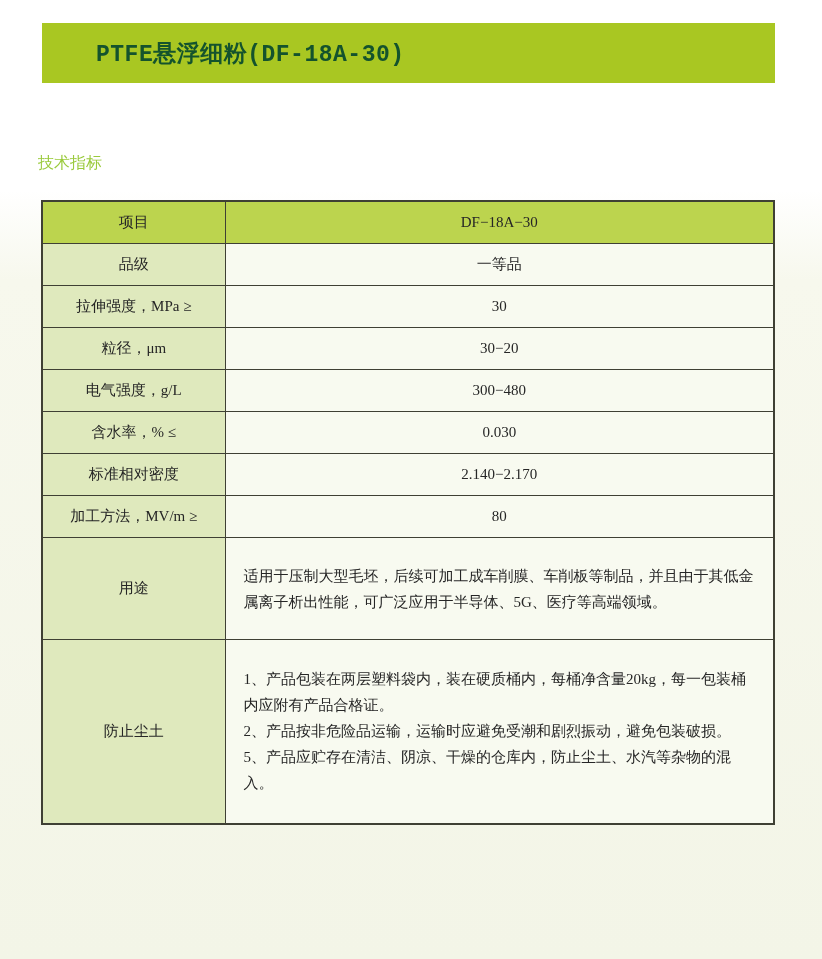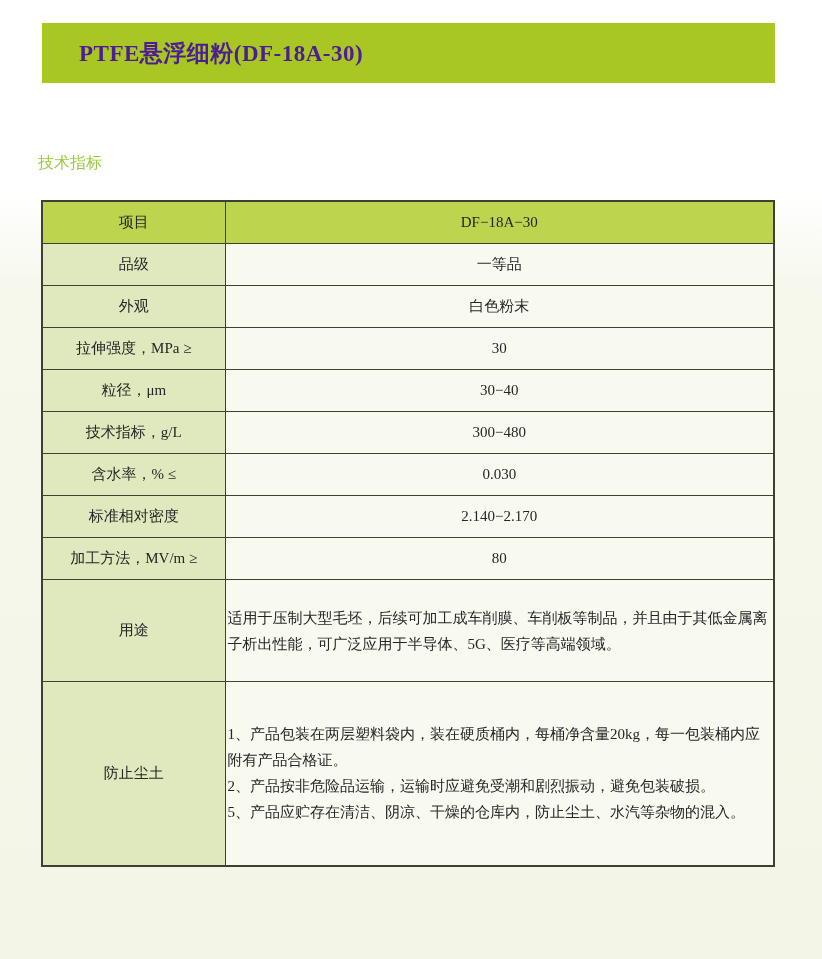--- a/index.html
+++ b/index.html
@@ -20,26 +20,27 @@
     overflow:hidden;
   }
   .banner{
     margin:23px 47px 0 42px;
     height:60px;
     background:var(--banner-green);
     display:flex;
     align-items:center;
   }
   .banner h1{
-    font-family:Liberation Serif, serif;
+    font-family:Liberation Mono, monospace;
     font-size:23px;
     font-weight:bold;
-    color:#4c1d95;
+    color:#14532d;
     padding-left:37px;
     letter-spacing:0.5px;
+    margin-left:17px;
   }
   .section-label{
     margin:70px 0 0 38px;
     font-family:Liberation Serif, serif;
     font-size:16px;
     color:var(--section-label-green);
     line-height:20px;
   }
   table.spec-table{
     margin:27px 0 0 41px;
@@ -58,21 +59,21 @@
   col.c-label{width:183px;}
   tr.hdr{height:38px;}
   tr.std{height:36px;}
   tr.usage{height:102px;margin-top:8px;}
   tr.pack{height:184px;}
   th.label-cell, td.label-cell{background:var(--label-cell-green);font-weight:normal;}
   td.value-cell{background:var(--value-cell-bg);}
   tr.hdr th{background:var(--header-row-green);font-weight:normal;}
   td.value-cell.long{
     text-align:left;
-    padding:0 2px;
+    padding:0 18px;
     line-height:26px;
   }
   .pack-line{line-height:26px;}
 </style>
 </head>
 <body>
 
 <div class="page">
 
   <header class="banner">
@@ -91,33 +92,29 @@
         <th class="label-cell">项目</th>
         <th>DF−18A−30</th>
       </tr>
     </thead>
     <tbody>
       <tr class="std">
         <td class="label-cell">品级</td>
         <td class="value-cell">一等品</td>
       </tr>
       <tr class="std">
-        <td class="label-cell">外观</td>
-        <td class="value-cell">白色粉末</td>
-      </tr>
-      <tr class="std">
         <td class="label-cell">拉伸强度，MPa ≥</td>
         <td class="value-cell">30</td>
       </tr>
       <tr class="std">
         <td class="label-cell">粒径，μm</td>
-        <td class="value-cell">30−40</td>
+        <td class="value-cell">30−20</td>
       </tr>
       <tr class="std">
-        <td class="label-cell">技术指标，g/L</td>
+        <td class="label-cell">电气强度，g/L</td>
         <td class="value-cell">300−480</td>
       </tr>
       <tr class="std">
         <td class="label-cell">含水率，% ≤</td>
         <td class="value-cell">0.030</td>
       </tr>
       <tr class="std">
         <td class="label-cell">标准相对密度</td>
         <td class="value-cell">2.140−2.170</td>
       </tr>

